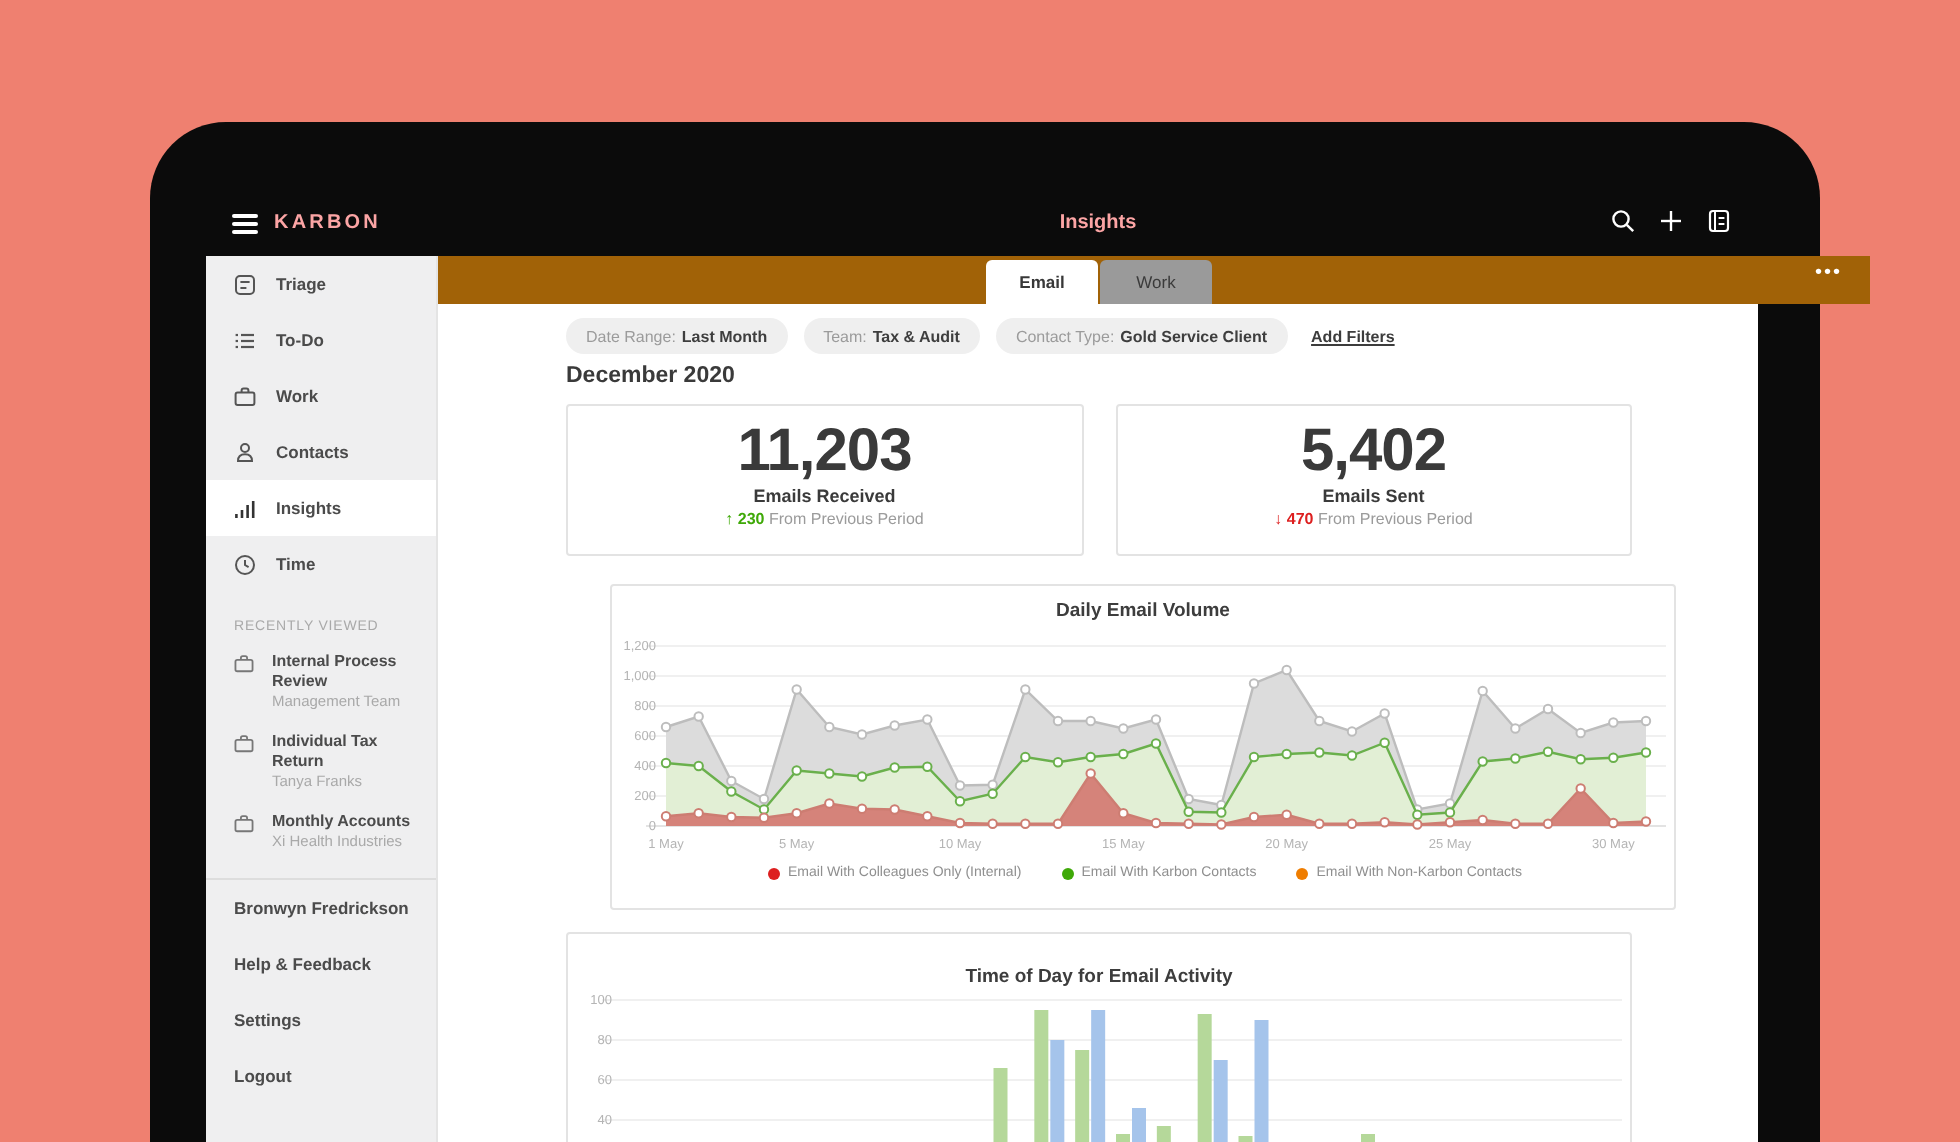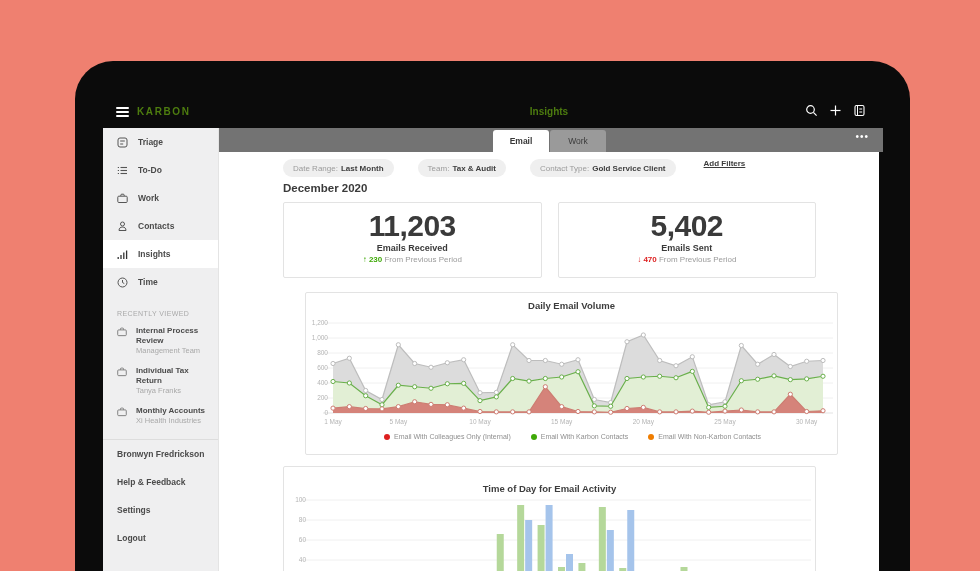--- a/index.html
+++ b/index.html
@@ -3,21 +3,21 @@
 <meta charset="utf-8">
 <style>
   html,body{margin:0;padding:0;width:980px;height:571px;overflow:hidden;
     font-family:"Liberation Sans",sans-serif;background:#EF8070;}
   *{box-sizing:border-box;}
 
   .tablet{position:absolute;left:75px;top:61px;width:835px;height:640px;
     background:#0b0b0b;border-radius:38px;}
 
   
-  .app-header{position:absolute;left:28px;top:36px;width:776px;height:31px;color:#4d7c0f;}
+  .app-header{position:absolute;left:28px;top:36px;width:776px;height:31px;color:#fca5a5;}
   .hamburger{position:absolute;left:13px;top:10px;width:13px;height:10px;cursor:pointer;}
   .hamburger span{display:block;height:2px;background:#fff;margin-bottom:2px;border-radius:1px;}
   .brand{position:absolute;left:34px;top:9px;font-size:10px;font-weight:bold;letter-spacing:1.6px;}
   .header-title{position:absolute;left:116px;top:9px;width:660px;text-align:center;
     font-size:10px;font-weight:bold;}
   .header-icons{position:absolute;right:12px;top:6px;display:flex;gap:9px;}
   .hicon{width:15px;height:15px;display:flex;align-items:center;justify-content:center;cursor:pointer;}
 
   
   .screen{position:absolute;left:28px;top:67px;width:776px;height:573px;background:#fff;display:flex;}
@@ -31,30 +31,30 @@
   .recent-header{margin:14px 0 4px 14px;font-size:7px;color:#a9a9a9;letter-spacing:.4px;}
   .recent-item{display:flex;padding:5px 6px 5px 14px;cursor:pointer;}
   .recent-item .nicon{width:10px;height:10px;margin-right:9px;margin-top:1px;flex:none;}
   .recent-title{font-size:8px;font-weight:bold;color:#4b4b4b;line-height:10px;}
   .recent-sub{font-size:7.5px;color:#a9a9a9;line-height:10px;}
   .side-divider{border-top:1px solid #dddddd;margin:8px 0 0 0;}
   .side-link{padding:9px 0 9px 14px;font-size:8.5px;font-weight:bold;color:#4b4b4b;cursor:pointer;}
 
   
   .main{position:relative;width:660px;background:#fff;}
-  .tabbar{position:absolute;left:0;top:0;width:664px;height:24px;background:#737373;}
+  .tabbar{position:absolute;left:0;top:0;width:716px;height:24px;background:#a16207;}
   .tab{position:absolute;top:2px;height:22px;width:56px;text-align:center;line-height:22px;
     font-size:8.5px;border-radius:3px 3px 0 0;cursor:pointer;}
   .tab.email{left:274px;background:#fff;color:#383838;font-weight:bold;}
   .tab.work{left:331px;background:#9a9a9a;color:#3b3b3b;}
   .tab-dots{position:absolute;right:14px;top:3px;color:#fff;font-size:10px;letter-spacing:1px;cursor:pointer;}
 
   .content{position:absolute;left:64px;top:0;width:533px;}
 
-  .chips{position:absolute;top:31px;left:0;display:flex;gap:24px;white-space:nowrap;}
+  .chips{position:absolute;top:31px;left:0;display:flex;align-items:center;gap:8px;white-space:nowrap;}
   .chip{height:18px;background:#efefef;border-radius:9px;padding:0 10px;display:flex;
     align-items:center;font-size:8px;cursor:pointer;}
   .chip-label{color:#9b9b9b;}
   .chip-value{color:#3e3e3e;font-weight:bold;margin-left:3px;}
   .add-filters{font-size:8px;font-weight:bold;color:#3c3c3c;text-decoration:underline;
     margin-left:4px;cursor:pointer;}
 
   .period{position:absolute;top:54px;left:0;font-size:11.5px;font-weight:bold;color:#3a3a3a;}
 
   .stats{position:absolute;top:74px;left:0;width:533px;display:flex;gap:16px;}

